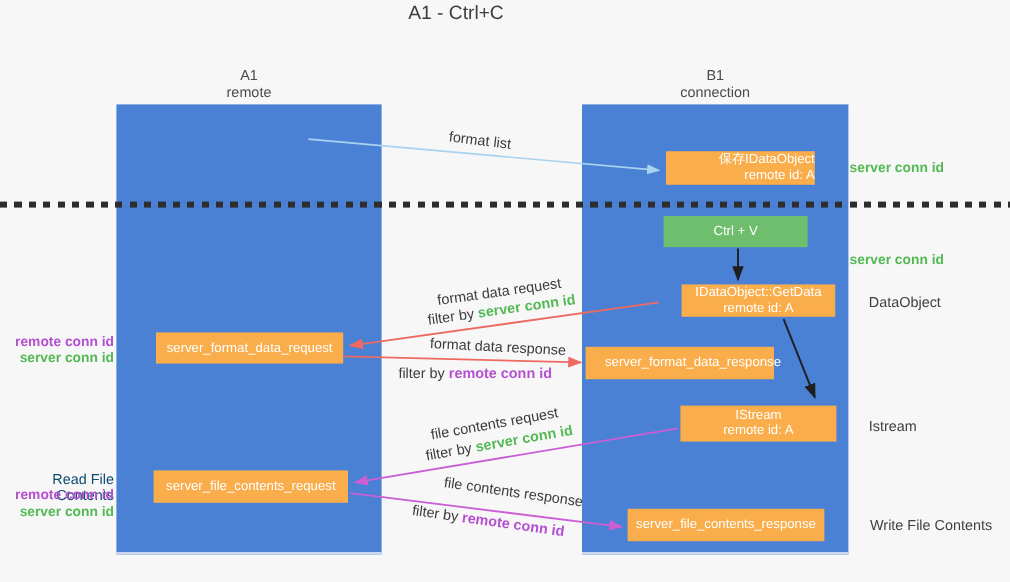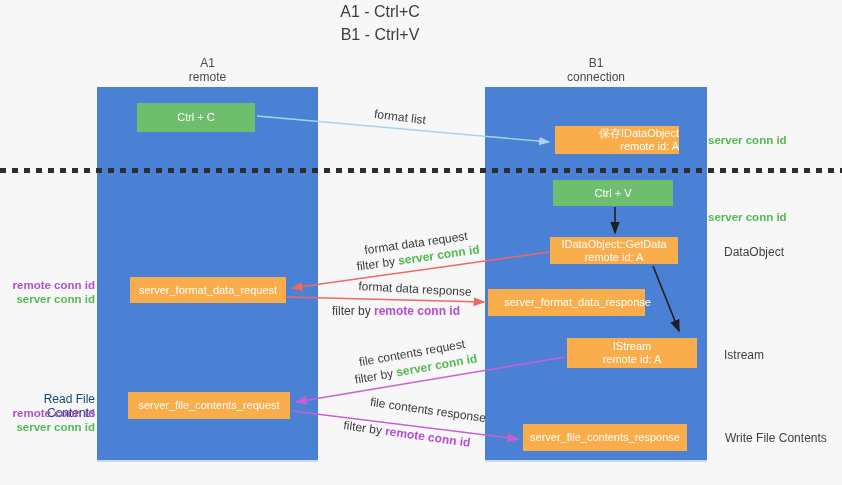--- a/index.html
+++ b/index.html
@@ -27,21 +27,21 @@
     background:repeating-linear-gradient(90deg,#2d2d2d 0 6px,transparent 6px 12px);}
 
   .node{position:absolute;display:flex;flex-direction:column;align-items:center;justify-content:center;
         color:#fff;font-size:11px;line-height:13px;text-align:center;}
   .node.green{background:var(--green-box);}
   .node.orange{background:var(--orange-box);}
 
   .n-ctrl-c{left:137px;top:103px;width:118px;height:29px;}
   .n-save-dataobject{left:555px;top:126px;width:124px;height:28px;align-items:flex-end;}
   .n-ctrl-v{left:553px;top:180px;width:120px;height:26px;}
-  .n-getdata{left:550px;top:237px;width:128px;height:27px;}
+  .n-getdata{left:568px;top:237px;width:128px;height:27px;}
   .n-format-request{left:130px;top:277px;width:156px;height:26px;}
   .n-format-response{left:488px;top:289px;width:157px;height:27px;padding-left:22px;}
   .n-istream{left:567px;top:338px;width:130px;height:30px;}
   .n-file-request{left:128px;top:392px;width:162px;height:27px;}
   .n-file-response{left:523px;top:424px;width:164px;height:27px;}
 
   .idlabel{position:absolute;font-size:11.5px;font-weight:bold;line-height:14px;}
   .idlabel.green{color:var(--green-id);}
   .objlabel{position:absolute;font-size:12px;color:#3f3f3f;margin-left:12px;}
 
@@ -58,40 +58,36 @@
 
   svg.arrows{position:absolute;left:0;top:0;width:842px;height:485px;pointer-events:none;}
 </style>
 </head>
 <body>
 
 <div class="canvas">
 
   <div class="title">
     <div>A1 - Ctrl+C</div>
-    <div>B1 - Ctrl+V</div>
   </div>
 
   <div class="col-header a">
     <div>A1</div>
     <div>remote</div>
   </div>
   <div class="col-header b">
     <div>B1</div>
     <div>connection</div>
   </div>
 
   <div class="column a"></div>
   <div class="column b"></div>
 
   <div class="divider"></div>
 
-  <div class="node green n-ctrl-c">
-    <div>Ctrl + C</div>
-  </div>
 
   <div class="node orange n-save-dataobject">
     <div>保存IDataObject</div>
     <div>remote id: A</div>
   </div>
 
   <div class="node green n-ctrl-v">
     <div>Ctrl + V</div>
   </div>
 

